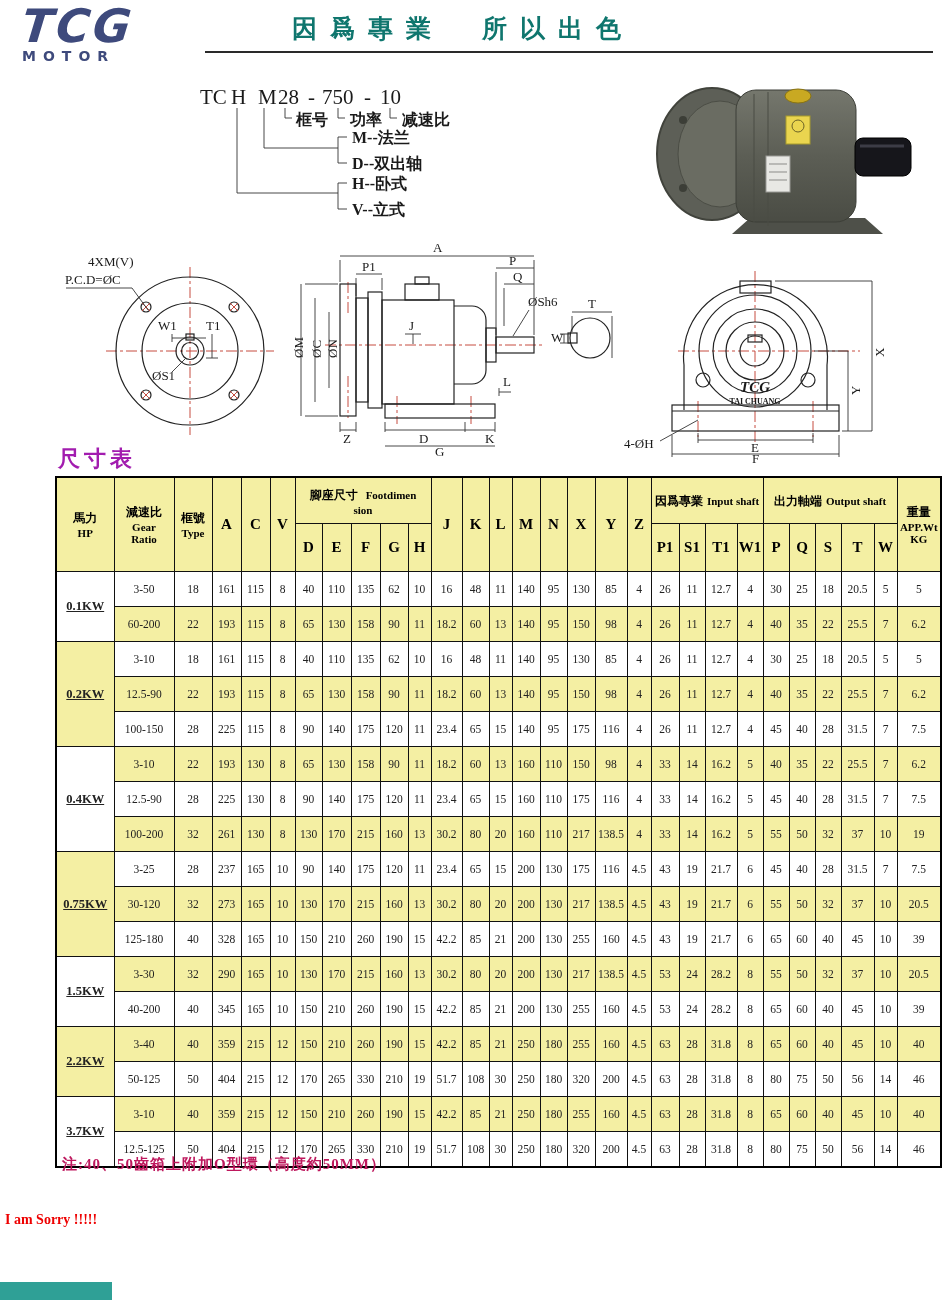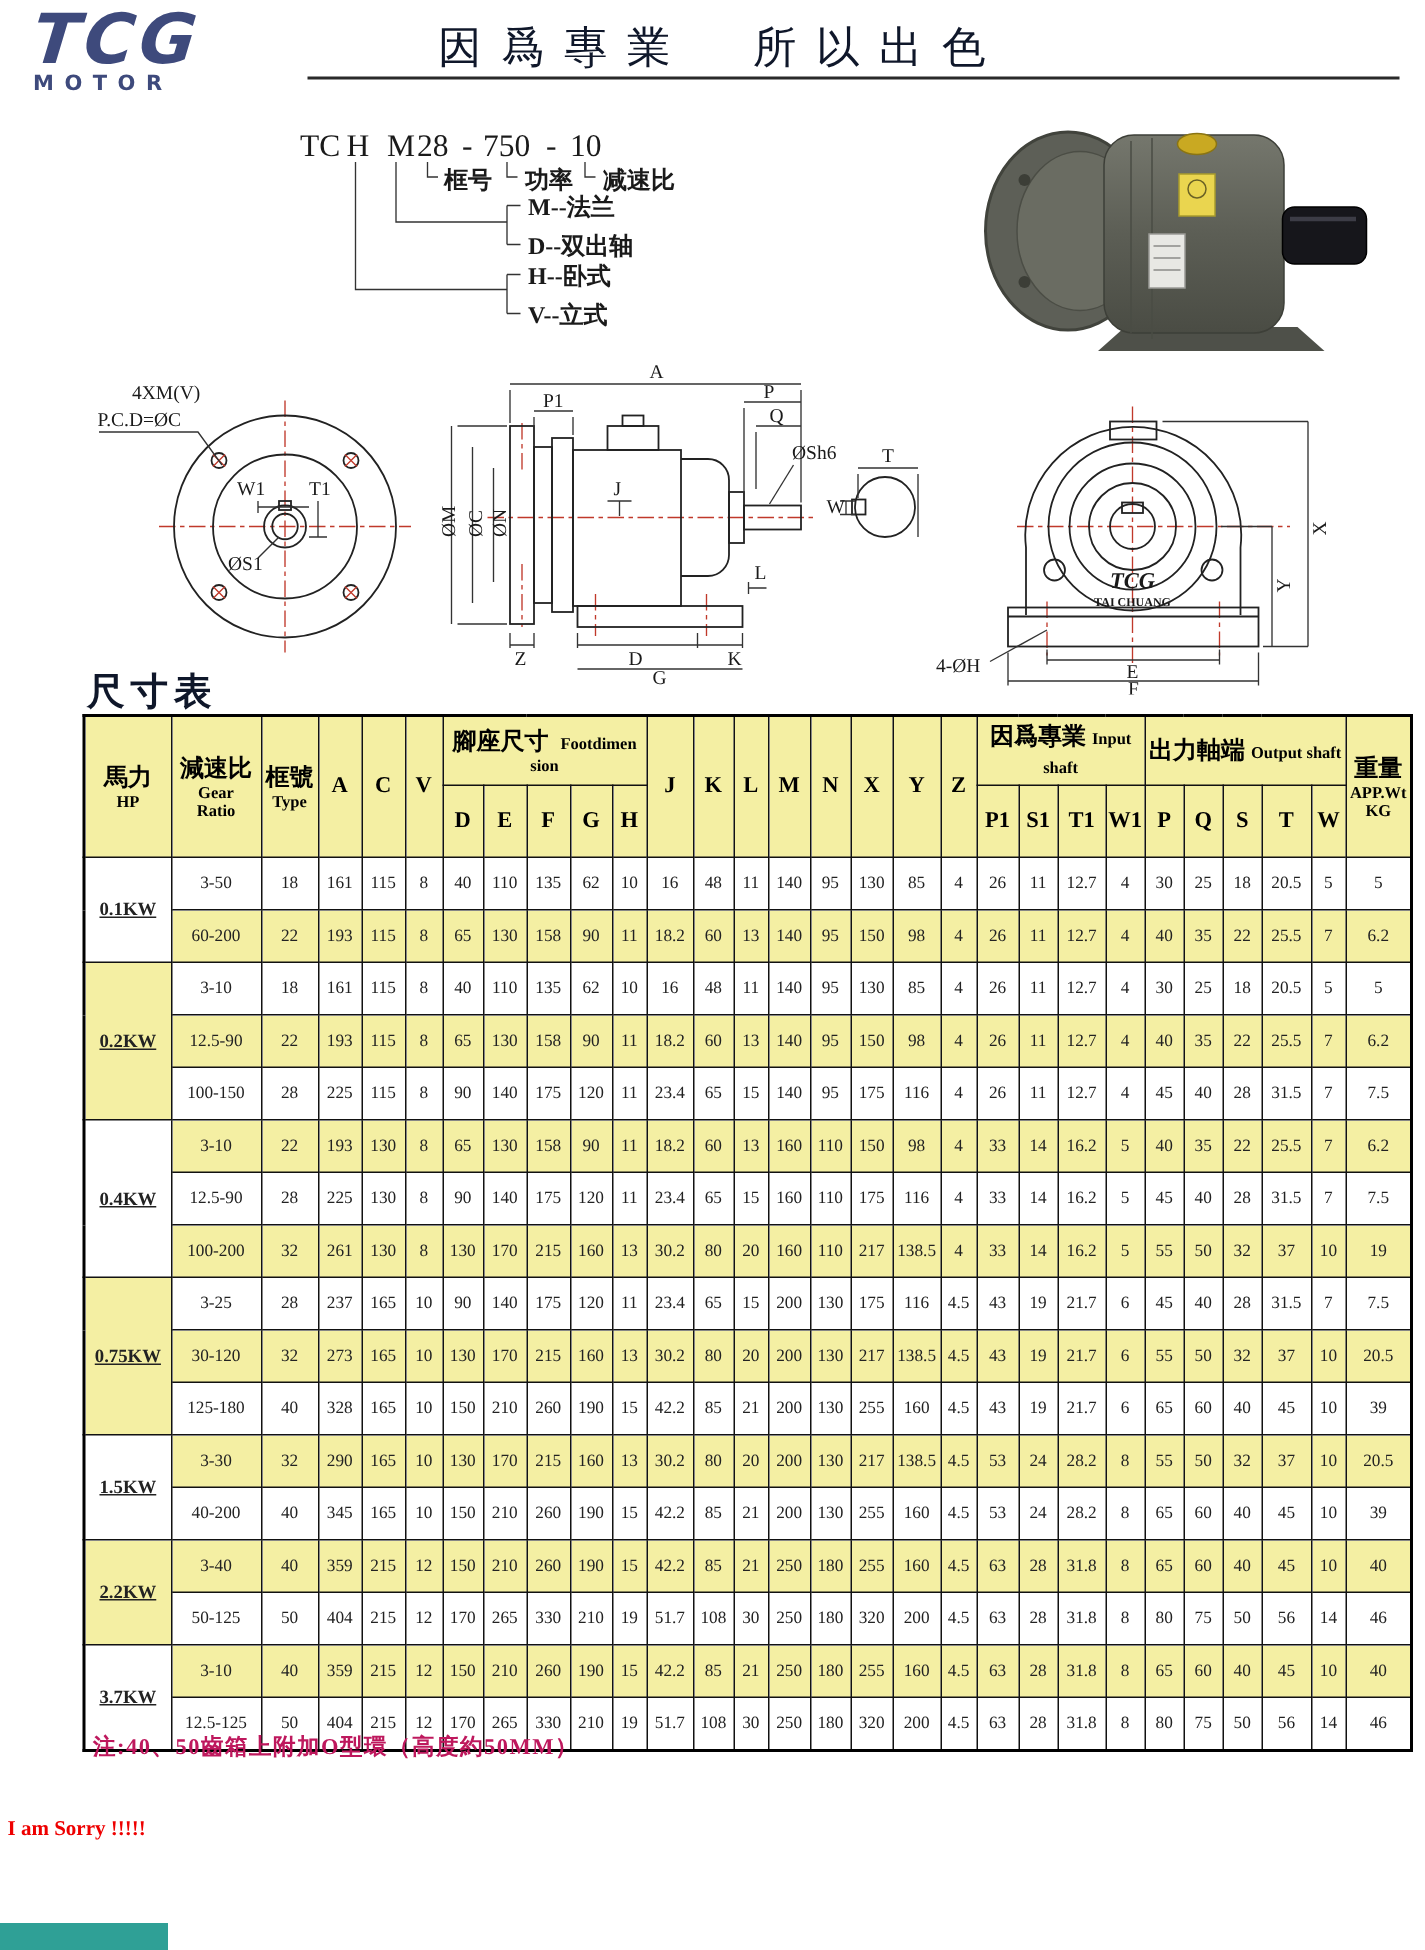--- a/index.html
+++ b/index.html
@@ -5,41 +5,41 @@
   html,body { margin:0; padding:0; background:#e8e8e8; }
   .page { position:relative; width:950px; height:1300px; background:#ffffff; margin:0 auto;
           font-family:"Liberation Serif","DejaVu Serif",serif; overflow:hidden; }
 
   
   .logo { position:absolute; top:4px; left:22px; color:#3E4A7C; }
   .logo-tcg { font-family:"DejaVu Sans",sans-serif; font-style:italic; font-weight:bold;
               font-size:46px; line-height:44px; letter-spacing:3px; transform:skewX(-6deg); }
   .logo-motor { font-family:"DejaVu Sans",sans-serif; font-weight:bold; font-size:14px;
                 letter-spacing:7px; margin-top:0px; }
-  .slogan { position:absolute; top:12px; left:292px; font-size:29px; font-weight:normal;
-            color:#0f172a; letter-spacing:13px; white-space:nowrap; }
+  .slogan { position:absolute; top:12px; left:292px; font-size:25px; font-weight:bold;
+            color:#0f766e; letter-spacing:13px; white-space:nowrap; }
   .header-rule { position:absolute; top:51px; left:205px; width:728px; height:0;
                  border-top:2px solid #2a2a2a; }
 
   
   .svg-abs { position:absolute; }
   svg text { font-family:"Liberation Serif","DejaVu Serif",serif; fill:#1a1a1a; }
   .dimline { stroke:#333; stroke-width:0.9; fill:none; }
   .bodyline { stroke:#222; stroke-width:1.2; fill:none; }
   .redline { stroke:#C0392B; stroke-width:0.9; fill:none; stroke-dasharray:11 3 3 3; }
 
   
-  .dim-title { position:absolute; top:444px; left:58px; font-size:25px; font-weight:bold;
-               letter-spacing:4px; color:#0f172a; }
+  .dim-title { position:absolute; top:444px; left:58px; font-size:22px; font-weight:bold;
+               letter-spacing:4px; color:#a21caf; }
   .table-wrap { position:absolute; top:476px; left:55px; }
   table.dim { border-collapse:collapse; table-layout:fixed; width:836px; border:2.5px solid #000; }
   table.dim td { border:1px solid #111; text-align:center; vertical-align:middle;
                  padding:0; overflow:hidden; }
   .hdr { background:#F4EFA3; font-weight:bold; }
-  .hdr .zh { font-size:16px; }
+  .hdr .zh { font-size:12px; }
   .hdr .en { font-size:11px; font-weight:bold; }
   .hdr-letter { background:#F4EFA3; font-weight:bold; font-size:15px; }
   tr.h1 td { height:45px; }
   tr.h2 td { height:47px; }
   td.cell { font-size:11.5px; height:34px; color:#222; }
   td.hp-cell { font-size:12.5px; font-weight:bold;text-decoration:underline; }
   .yellow { background:#F4EFA3; }
   .white  { background:#ffffff; }
 
   .note { position:absolute; top:1155px; left:62px; font-size:15px; font-weight:bold;

